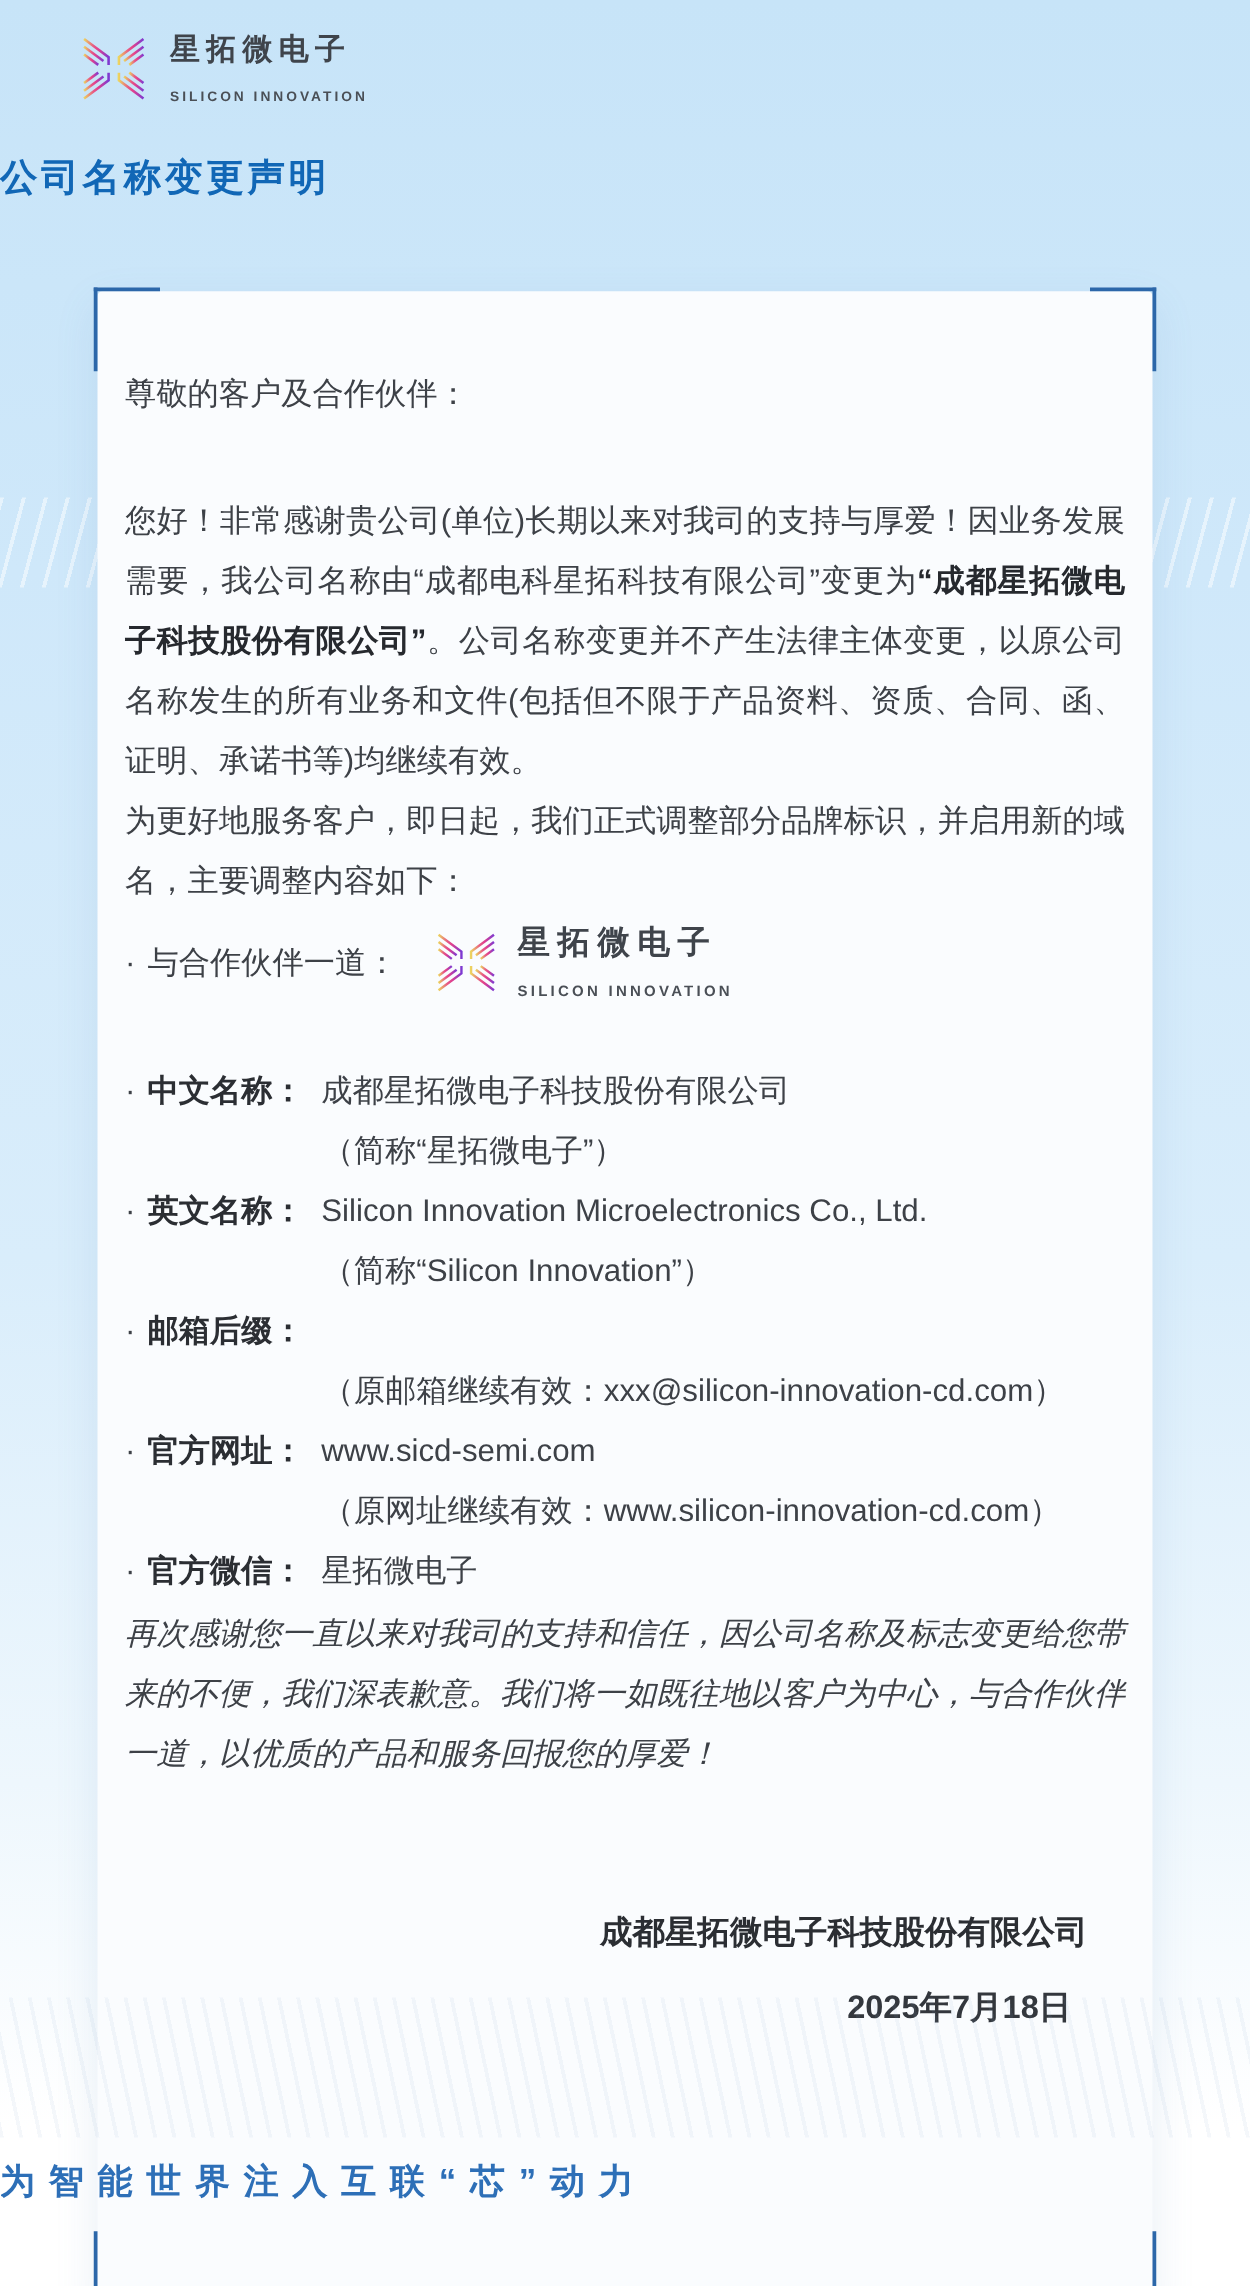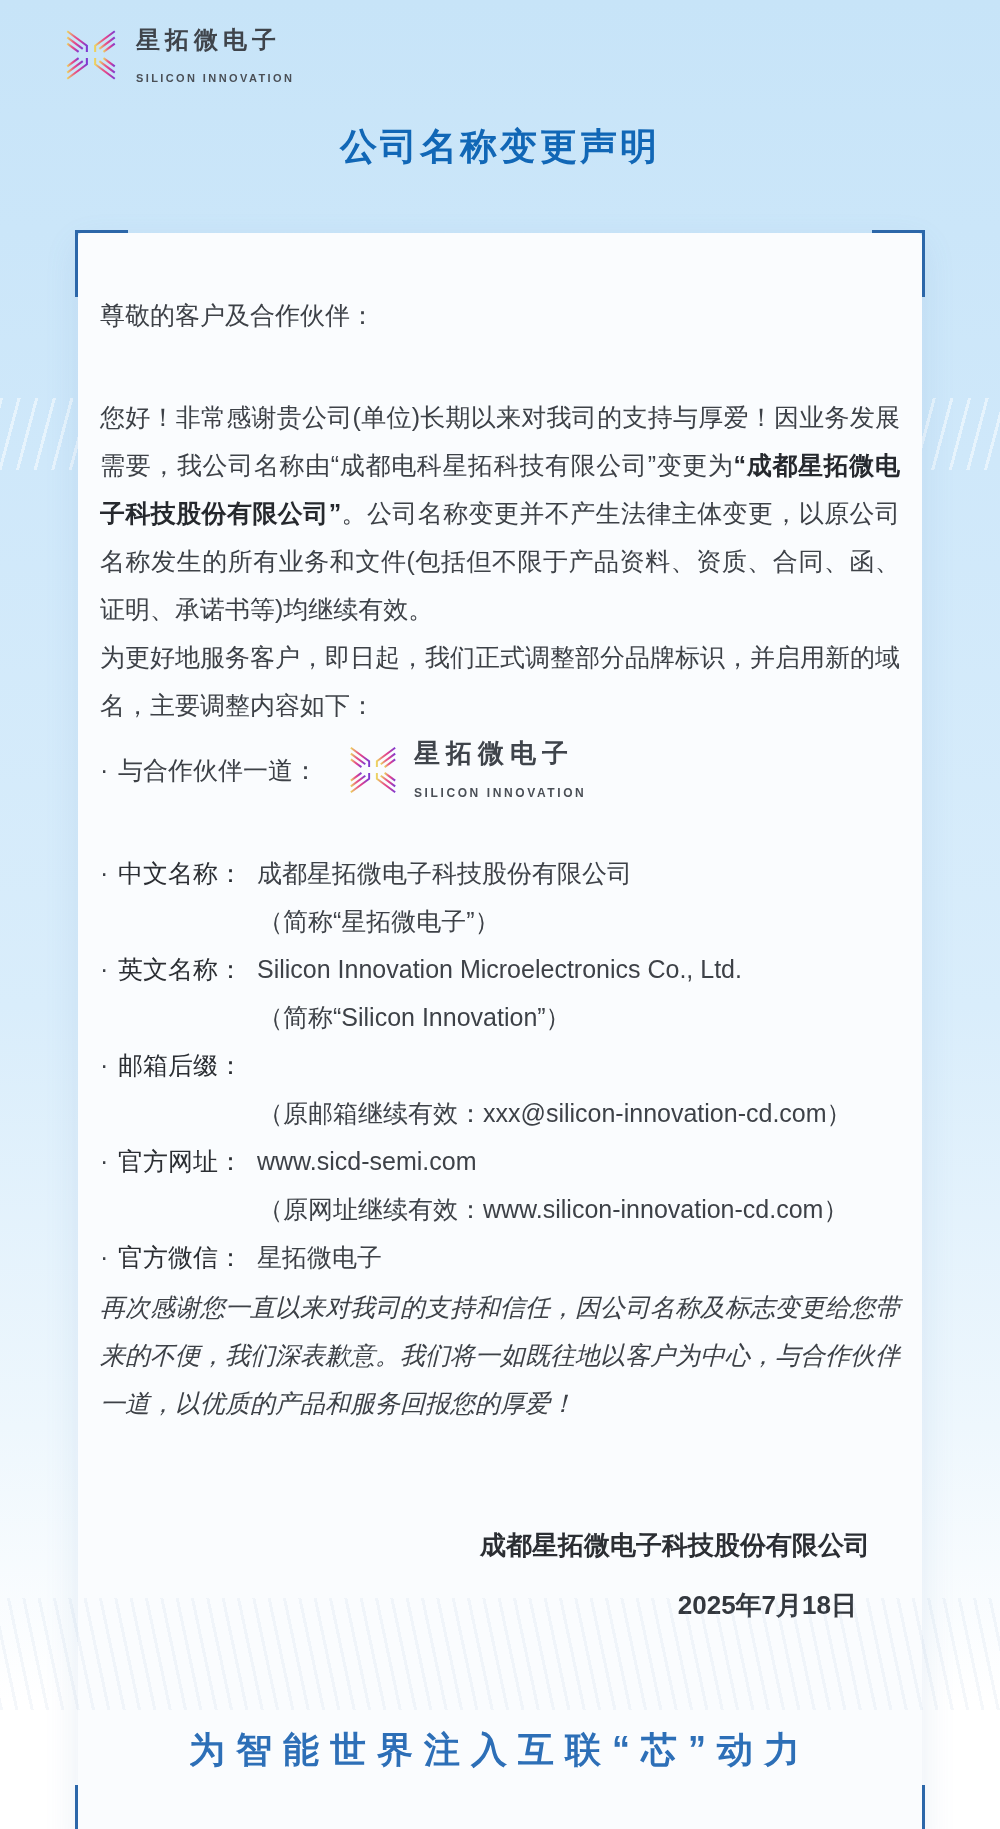--- a/index.html
+++ b/index.html
@@ -11,22 +11,22 @@
     background:repeating-linear-gradient(105deg,rgba(255,255,255,.5) 0 3px,rgba(255,255,255,0) 3px 17px);}
   .deco-bottom{position:absolute;left:0;top:1598px;width:100%;height:112px;z-index:2;pointer-events:none;
     background:repeating-linear-gradient(78deg,rgba(140,170,205,.09) 0 3px,rgba(140,170,205,0) 3px 15px);}
   
   .header{position:absolute;top:26px;left:60px;display:flex;align-items:center;gap:14px;z-index:3;}
   .logo-mark svg{display:block;}
   .logo-text{display:flex;flex-direction:column;line-height:1.15;}
   .logo-cn{font-size:24px;font-weight:700;color:#3f444b;letter-spacing:5px;}
   .logo-en{font-size:11px;font-weight:700;color:#4a4f56;letter-spacing:2.4px;margin-top:18px;}
   
-  .title{position:absolute;top:122px;left:0;width:100%;margin:0;text-align:center;
-    font-size:37px;font-weight:800;color:#1167b6;letter-spacing:3px;z-index:3;}
+  .title{position:absolute;top:122px;left:0;width:100%;margin:0;text-align:left;
+    font-size:30px;font-weight:800;color:#1167b6;letter-spacing:3px;z-index:3;}
   
   .card{position:absolute;left:78px;top:233px;width:844px;height:1616px;background:#fafcfe;
     border-radius:4px;box-shadow:0 12px 34px rgba(90,140,190,.14);z-index:1;}
   .corner{position:absolute;width:50px;height:64px;border:0 solid #2c67a9;}
   .corner.tl{top:-3px;left:-3px;border-top-width:3px;border-left-width:3px;}
   .corner.tr{top:-3px;right:-3px;border-top-width:3px;border-right-width:3px;}
   .corner.bl{bottom:-3px;left:-3px;border-bottom-width:3px;border-left-width:3px;}
   .corner.br{bottom:-3px;right:-3px;border-bottom-width:3px;border-right-width:3px;}
   .content{padding:58px 22px 0 22px;font-size:25px;line-height:48px;color:#3d4147;}
   .greeting{margin:0 0 54px 0;}
@@ -36,30 +36,30 @@
   .logo-row{display:flex;align-items:center;margin:9px 0 0 0;height:64px;}
   .logo-row .bullet{width:18px;text-align:left;}
   .logo-row .label{margin-right:26px;}
   .inline-logo{display:flex;align-items:center;gap:12px;}
   .inline-logo .logo-cn{font-size:26px;letter-spacing:6px;}
   .inline-logo .logo-en{font-size:12px;letter-spacing:2.6px;}
   
   .list{margin-top:47px;}
   .list-line{display:flex;}
   .list-line .bullet{width:18px;}
-  .list-line .label{font-weight:400;color:#2b2e33;margin-right:14px;white-space:nowrap;}
+  .list-line .label{font-weight:700;color:#2b2e33;margin-right:14px;white-space:nowrap;}
   .sub-line{margin-left:158px;}
   .closing{margin-top:2px;font-style:italic;}
   
   .signature{margin-top:94px;text-align:right;padding-right:30px;}
   .sig-company{margin:0;font-weight:700;color:#2b2e33;font-size:26px;line-height:48px;}
   .sig-date{margin:13px;color:#33373d;font-weight:600;font-size:26px;line-height:47px;}
   
-  .tagline{position:absolute;top:1726px;left:0;width:100%;margin:0;text-align:center;
-    font-size:36px;font-weight:700;color:#2d6fb7;letter-spacing:11px;z-index:3;}
+  .tagline{position:absolute;top:1726px;left:0;width:100%;margin:0;
+    font-size:28px;font-weight:700;color:#2d6fb7;letter-spacing:11px;z-index:3;}
 </style>
 </head>
 <body>
 
 <div class="page">
 
   <div class="deco-top"></div>
   <div class="deco-bottom"></div>
 
   <header class="header">

